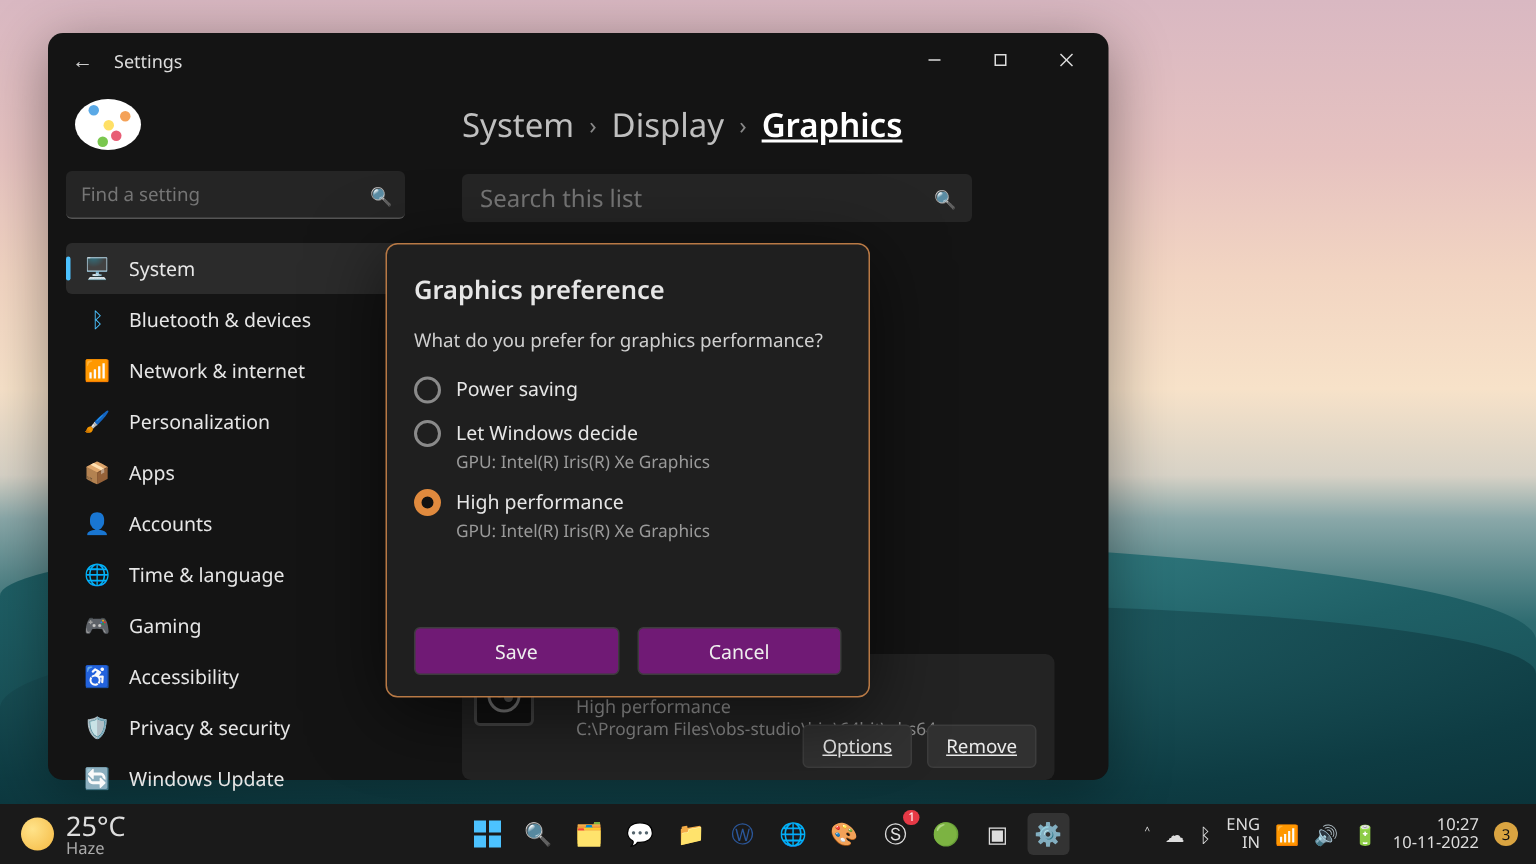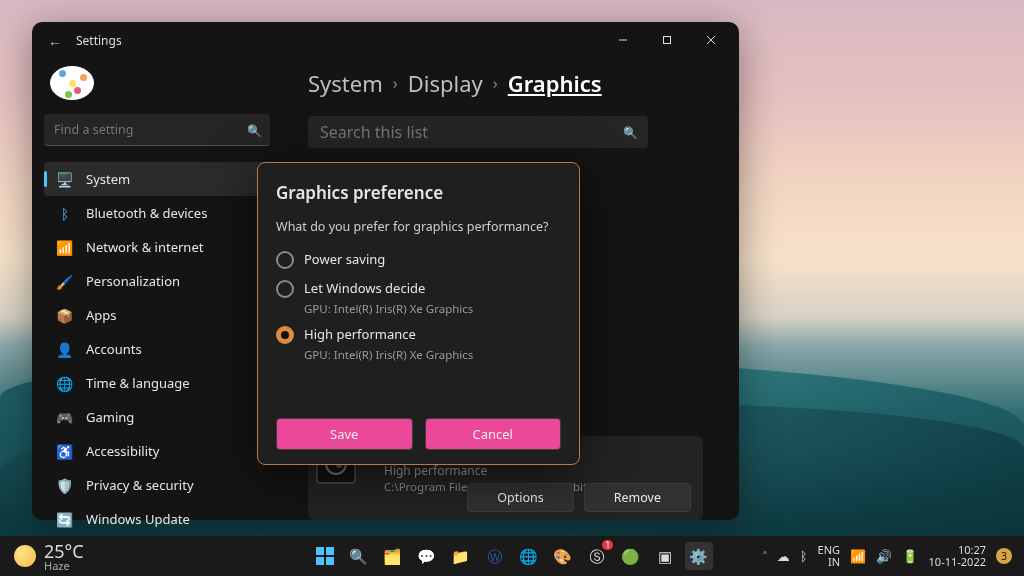--- a/index.html
+++ b/index.html
@@ -69,37 +69,37 @@
   .app-card { position:absolute; left:26px; top:378px; right:36px; height:84px;
               background:#232323; border-radius:6px; padding:8px 12px 8px 8px; display:flex; gap:28px; }
   .app-ico { width:40px; height:40px; border-radius:4px; background:#111;
              display:flex; align-items:center; justify-content:center; border:2px solid #444; }
   .app-ico svg { width:24px; height:24px; }
   .app-meta .name { font-size:13.5px; color:#fff; }
   .app-meta .sub  { font-size:12px; color:#9a9a9a; }
   .app-meta .path { font-size:11.5px; color:#8a8a8a; }
   .app-actions { position:absolute; right:12px; bottom:8px; display:flex; gap:10px; }
   .app-actions button { background:#313131; border:1px solid #3d3d3d; color:#eaeaea;
-                        font-size:12.5px; padding:5px 29px; border-radius:4px; cursor:default; }
+                        font-size:12.5px; padding:5px 12px; border-radius:4px; cursor:default;text-decoration:underline; }
 
   
   .dialog { position:absolute; left:225px; top:140px; width:323px; height:303px;
             background:#1f1f1f; border:1px solid #b87945; border-radius:8px; padding:18px 18px 14px 18px;
             color:#e6e6e6; box-shadow:0 10px 50px rgba(0,0,0,.6); }
   .dlg-title { font-size:17px; font-weight:600; }
   .dlg-q     { font-size:12.5px; color:#cfcfcf; margin-top:14px; }
   .opts { margin-top:10px; }
   .opt  { display:flex; align-items:flex-start; gap:10px; padding:5px 0; cursor:default; }
   .radio { width:18px; height:18px; border-radius:50%; border:2px solid #8a8a8a; flex-shrink:0;
            margin-top:1px; display:flex; align-items:center; justify-content:center; }
   .radio.sel { border-color:#e08a3e; border-width:5px; background:#111; }
   .opt-label { font-size:13px; }
   .opt-sub   { font-size:11.5px; color:#9a9a9a; margin-left:28px; margin-top:-2px; margin-bottom:4px; }
   .dlg-btns { position:absolute; left:18px; right:18px; bottom:14px; display:flex; gap:12px; }
-  .dlg-btns button { flex:1; height:32px; background:#ec4899; border:1px solid #3d3d3d;
+  .dlg-btns button { flex:1; height:32px; background:#701a75; border:1px solid #3d3d3d;
                      border-radius:4px; color:#eee; font-size:13px; cursor:default; }
 
   
   .taskbar { position:absolute; left:0; right:0; bottom:0; height:40px;
              background:#1a1a1a; display:flex; align-items:center; color:#ddd; }
   .weather { display:flex; align-items:center; gap:8px; padding:0 14px; }
   .sun { width:22px; height:22px; border-radius:50%;
          background:radial-gradient(circle at 35% 35%, #ffe38a, #f5b942); }
   .weather .t1 { font-size:18px; line-height:1; }
   .weather .t2 { font-size:11px; color:#aaa; line-height:1; }

